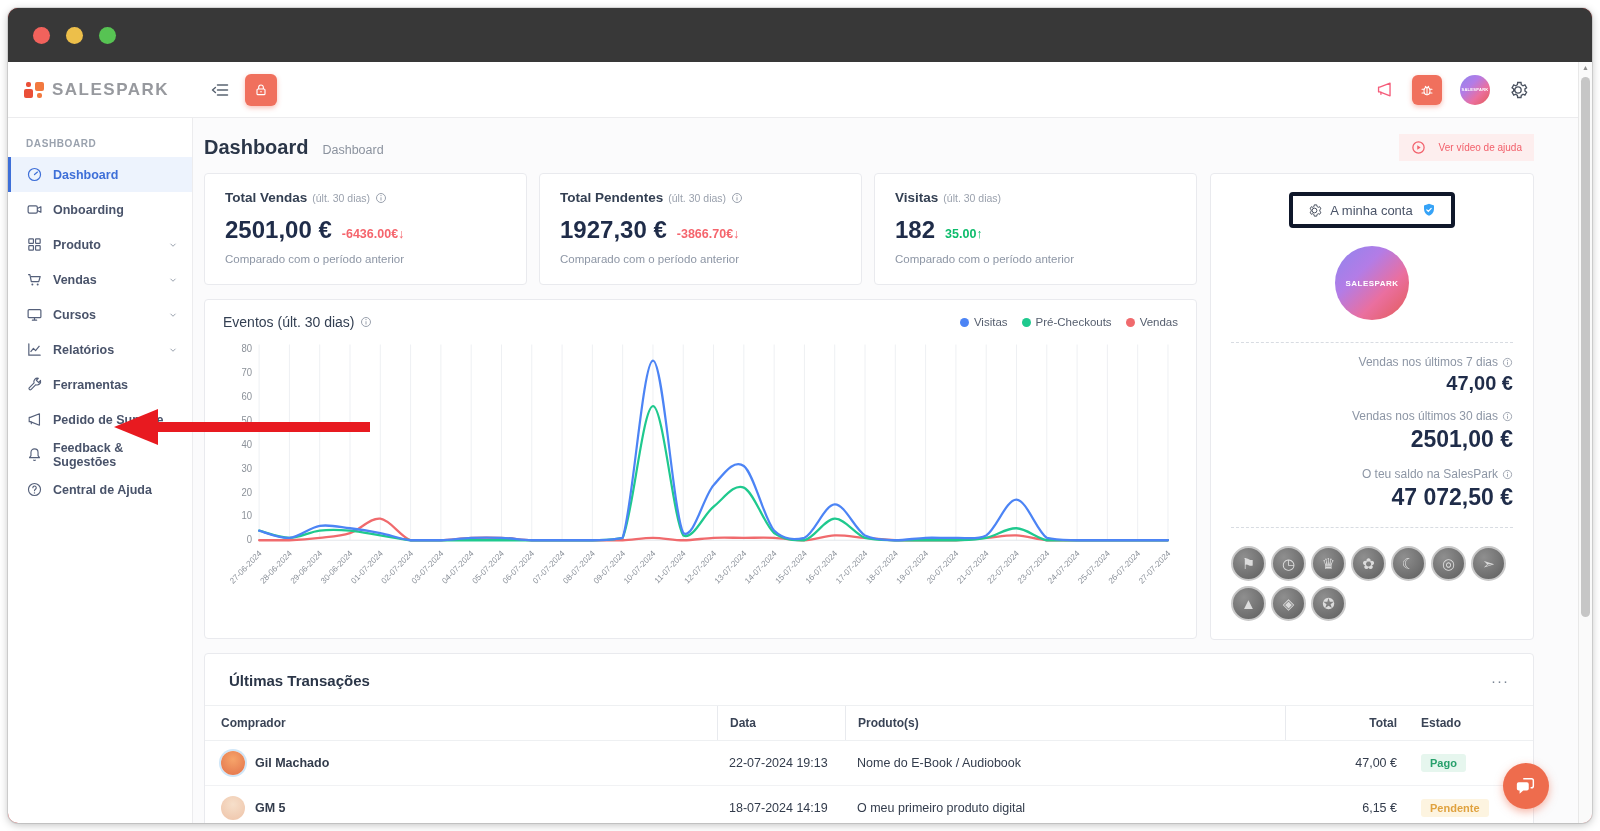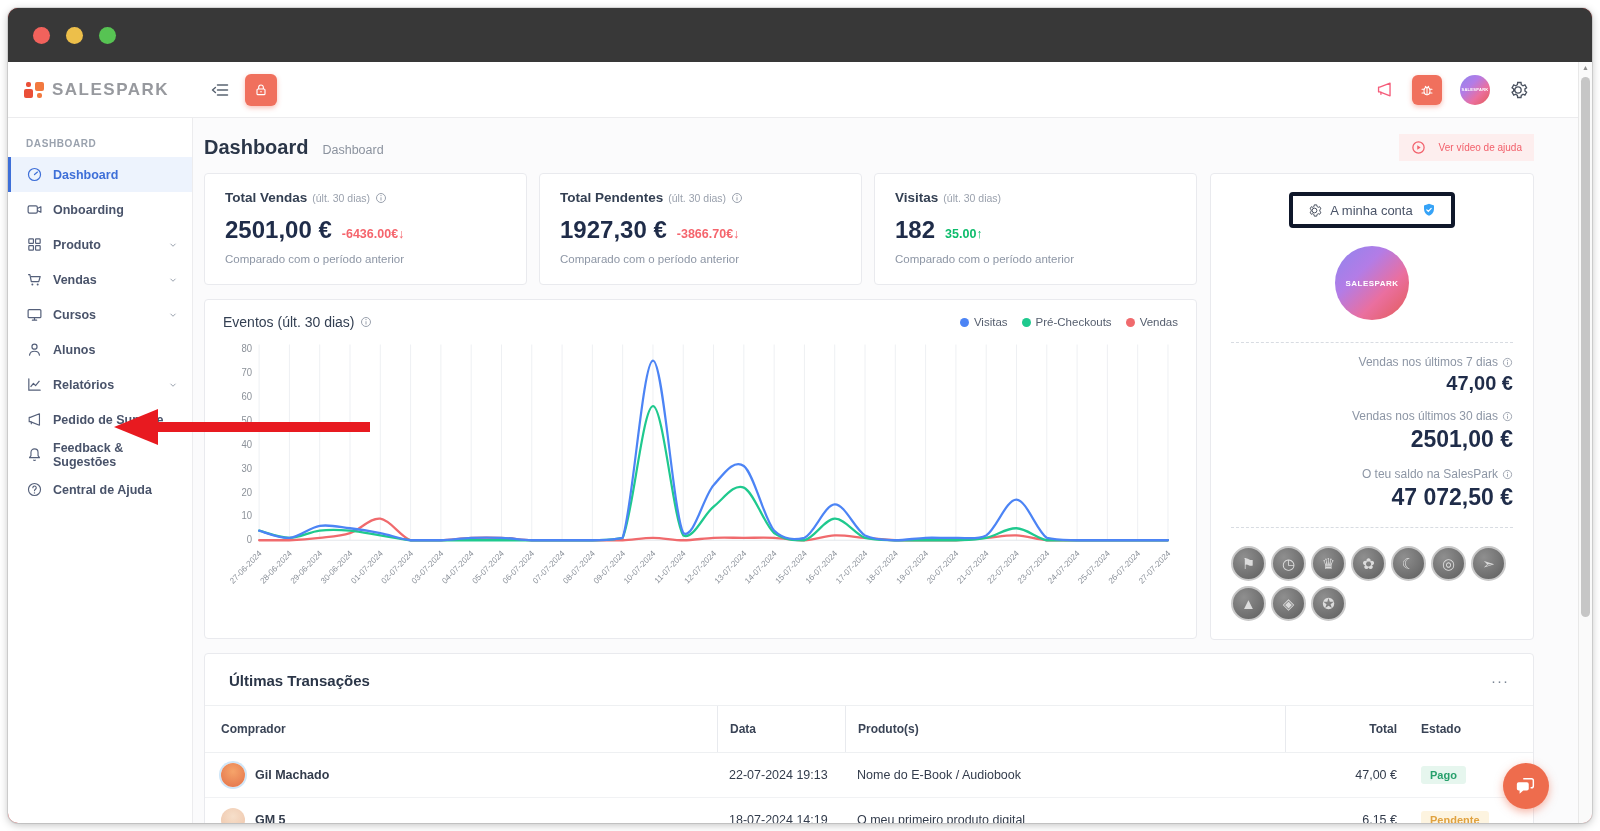--- a/index.html
+++ b/index.html
@@ -80,21 +80,21 @@
   .v20 { font-size:20px; } .v23 { font-size:23px; }
   .badges-grid { display:flex; flex-wrap:wrap; gap:5px; margin-top:14px; }
   .badge { width:35px; height:35px; border-radius:50%; background:radial-gradient(circle at 35% 30%,#8f8f8f,#5e5e5e);
            border:2px solid #c9c9c9; color:#dcdcdc; font-size:15px; display:flex; align-items:center; justify-content:center; cursor:pointer; }
 
   .trans-card { grid-area:trans; padding:18px 0 0; margin-bottom:-80px; }
   .trans-head { display:flex; align-items:center; padding:0 24px; }
   .trans-title { font-size:15px; font-weight:700; color:#2b3648; }
   .dots-menu { margin-left:auto; color:#7b8594; font-size:15px; letter-spacing:1px; cursor:pointer; }
   .thead, .trow { display:grid; grid-template-columns:496px 128px 1fr 112px 120px; align-items:center; padding:0 16px; }
-  .thead { margin-top:16px; height:48px; font-size:12px; font-weight:700; color:#3a4456; border-top:1px solid #eef0f2; border-bottom:1px solid #eef0f2; }
+  .thead { margin-top:16px; height:36px; font-size:12px; font-weight:700; color:#3a4456; border-top:1px solid #eef0f2; border-bottom:1px solid #eef0f2; }
   .thead .sep { border-left:1px solid #e8eaee; padding-left:12px; height:100%; display:flex; align-items:center; }
   .th-total { text-align:right; justify-content:flex-end; }
   .trow { height:45px; font-size:12.5px; color:#333c4c; border-bottom:1px solid #f1f2f4; }
   .buyer { display:flex; align-items:center; gap:10px; font-weight:700; }
   .b-avatar { width:24px; height:24px; border-radius:50%; flex:none; }
   .b-av-1 { background:radial-gradient(circle at 50% 35%,#f6a46a,#e2714a); box-shadow:0 0 0 2px #cfe6f8; }
   .b-av-2 { background:radial-gradient(circle at 50% 35%,#f6dfca,#eec3a8); }
   .t-cell { padding-left:12px; }
   .t-total { text-align:right; }
   .t-estado { padding-left:24px; }
@@ -241,34 +241,33 @@
             <rect x="3" y="5" width="18" height="11.5" rx="1.5" fill="none" stroke="currentColor" stroke-width="1.7"></rect>
             <path d="M9 20h6M12 16.5V20" stroke="currentColor" stroke-width="1.7" stroke-linecap="round"></path>
           </svg>
         <span>Cursos</span>
         <svg class="chev" viewBox="0 0 24 24">
             <path d="M6 9l6 6 6-6" fill="none" stroke="currentColor" stroke-width="2.4"></path>
           </svg>
       </div>
       <div class="side-item">
         <svg class="sicon" viewBox="0 0 24 24">
-            <circle cx="12" cy="8" r="3.6" fill="none" stroke="currentColor" stroke-width="1.7"></circle>
-            <path d="M5 20c.6-4 3.4-5.5 7-5.5s6.4 1.5 7 5.5" fill="none" stroke="currentColor" stroke-width="1.7" stroke-linecap="round"></path>
-          </svg>
-        <span>Alunos</span>
-      </div>
-      <div class="side-item">
-        <svg class="sicon" viewBox="0 0 24 24">
             <path d="M4 4v16h16" fill="none" stroke="currentColor" stroke-width="1.7" stroke-linecap="round"></path>
             <path d="M6.5 15.5l4-5 3 3 5.5-6.5" fill="none" stroke="currentColor" stroke-width="1.7" stroke-linejoin="round"></path>
           </svg>
         <span>Relatórios</span>
         <svg class="chev" viewBox="0 0 24 24">
             <path d="M6 9l6 6 6-6" fill="none" stroke="currentColor" stroke-width="2.4"></path>
           </svg>
+      </div>
+      <div class="side-item">
+        <svg class="sicon" viewBox="0 0 24 24">
+            <path d="M20.5 6.3a5 5 0 01-6.6 6L7 19.2a1.8 1.8 0 01-2.5-2.5l6.9-6.9a5 5 0 016-6.6L14.6 6l3.4 3.4 2.5-3.1z" fill="none" stroke="currentColor" stroke-width="1.6" stroke-linejoin="round"></path>
+          </svg>
+        <span>Ferramentas</span>
       </div>
       <div class="side-item">
         <svg class="sicon" viewBox="0 0 24 24">
             <path d="M19 4L6 9H4.5v6H6l13 5V4z" fill="none" stroke="currentColor" stroke-width="1.6" stroke-linejoin="round"></path>
             <path d="M7.5 15.5V18" stroke="currentColor" stroke-width="1.6" stroke-linecap="round"></path>
           </svg>
         <span>Pedido de Suporte</span>
       </div>
       <div class="side-item">
         <svg class="sicon" viewBox="0 0 24 24">

